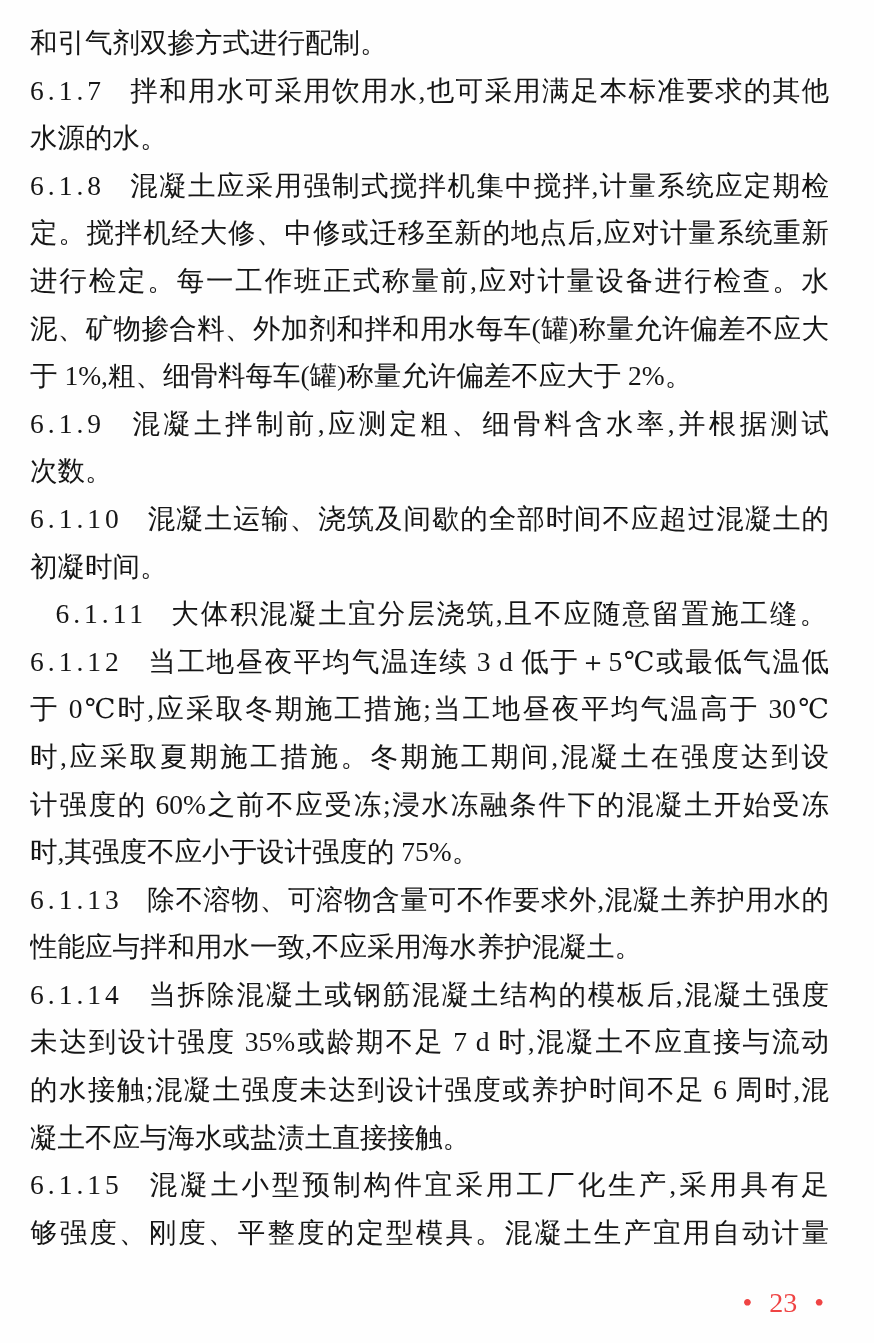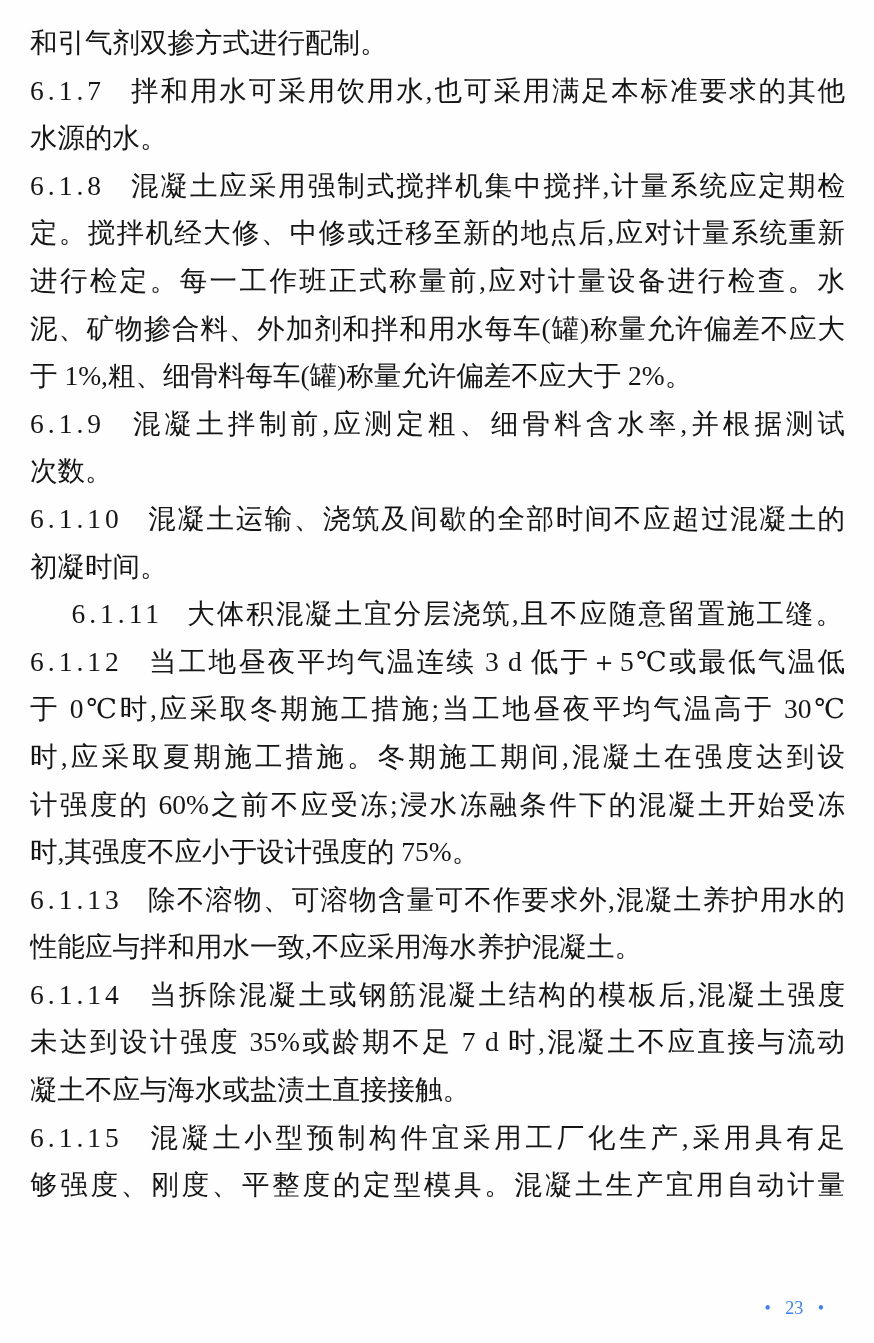--- a/index.html
+++ b/index.html
@@ -10,21 +10,21 @@
   .page {
     position: relative;
     width: 874px;
     height: 1343px;
     background: #fefefe;
     overflow: hidden;
     font-family: "Liberation Serif", "DejaVu Serif", serif;
     color: #161616;
   }
   .content {
-    padding: 19px 29px 0 30px;
+    padding: 19px 45px 0 30px;
     font-size: 27.5px;
     line-height: 47.6px;
   }
   .line {
     height: 47.6px;
     overflow: hidden;
   }
   .line.justify {
     text-align: justify;
     text-align-last: justify;
@@ -35,23 +35,23 @@
     margin-right: 24px;
     white-space: nowrap;
   }
   .line-text {
     letter-spacing: inherit;
   }
   .page-number {
     position: absolute;
     right: 50px;
     bottom: 24px;
-    font-size: 18px;
+    font-size: 28px;
     word-spacing: 10px;
-    color: #3b82f6;
+    color: #ef4444;
   }
 </style>
 </head>
 <body>
 
 <div class="page">
   <div class="content">
       <div class="line"><span class="line-text">和引气剂双掺方式进行配制。</span></div>
       <div class="line justify"><span class="clause-num">6.1.7</span><span class="line-text">拌和用水可采用饮用水,也可采用满足本标准要求的其他</span></div>
       <div class="line"><span class="line-text">水源的水。</span></div>
@@ -67,18 +67,19 @@
       <div class="line" style="letter-spacing: 2px; text-align: right;"><span class="clause-num">6.1.11</span><span class="line-text">大体积混凝土宜分层浇筑,且不应随意留置施工缝。</span></div>
       <div class="line justify"><span class="clause-num">6.1.12</span><span class="line-text">当工地昼夜平均气温连续 3 d 低于＋5℃或最低气温低</span></div>
       <div class="line justify"><span class="line-text">于 0℃时,应采取冬期施工措施;当工地昼夜平均气温高于 30℃</span></div>
       <div class="line justify"><span class="line-text">时,应采取夏期施工措施。冬期施工期间,混凝土在强度达到设</span></div>
       <div class="line justify"><span class="line-text">计强度的 60%之前不应受冻;浸水冻融条件下的混凝土开始受冻</span></div>
       <div class="line"><span class="line-text">时,其强度不应小于设计强度的 75%。</span></div>
       <div class="line justify"><span class="clause-num">6.1.13</span><span class="line-text">除不溶物、可溶物含量可不作要求外,混凝土养护用水的</span></div>
       <div class="line"><span class="line-text">性能应与拌和用水一致,不应采用海水养护混凝土。</span></div>
       <div class="line justify"><span class="clause-num">6.1.14</span><span class="line-text">当拆除混凝土或钢筋混凝土结构的模板后,混凝土强度</span></div>
       <div class="line justify"><span class="line-text">未达到设计强度 35%或龄期不足 7 d 时,混凝土不应直接与流动</span></div>
+      <div class="line justify"><span class="line-text">的水接触;混凝土强度未达到设计强度或养护时间不足 6 周时,混</span></div>
       <div class="line"><span class="line-text">凝土不应与海水或盐渍土直接接触。</span></div>
       <div class="line justify"><span class="clause-num">6.1.15</span><span class="line-text">混凝土小型预制构件宜采用工厂化生产,采用具有足</span></div>
       <div class="line justify"><span class="line-text">够强度、刚度、平整度的定型模具。混凝土生产宜用自动计量</span></div>
     </div>
   <div class="page-number">• 23 •</div>
 </div>
 
 </body></html>

